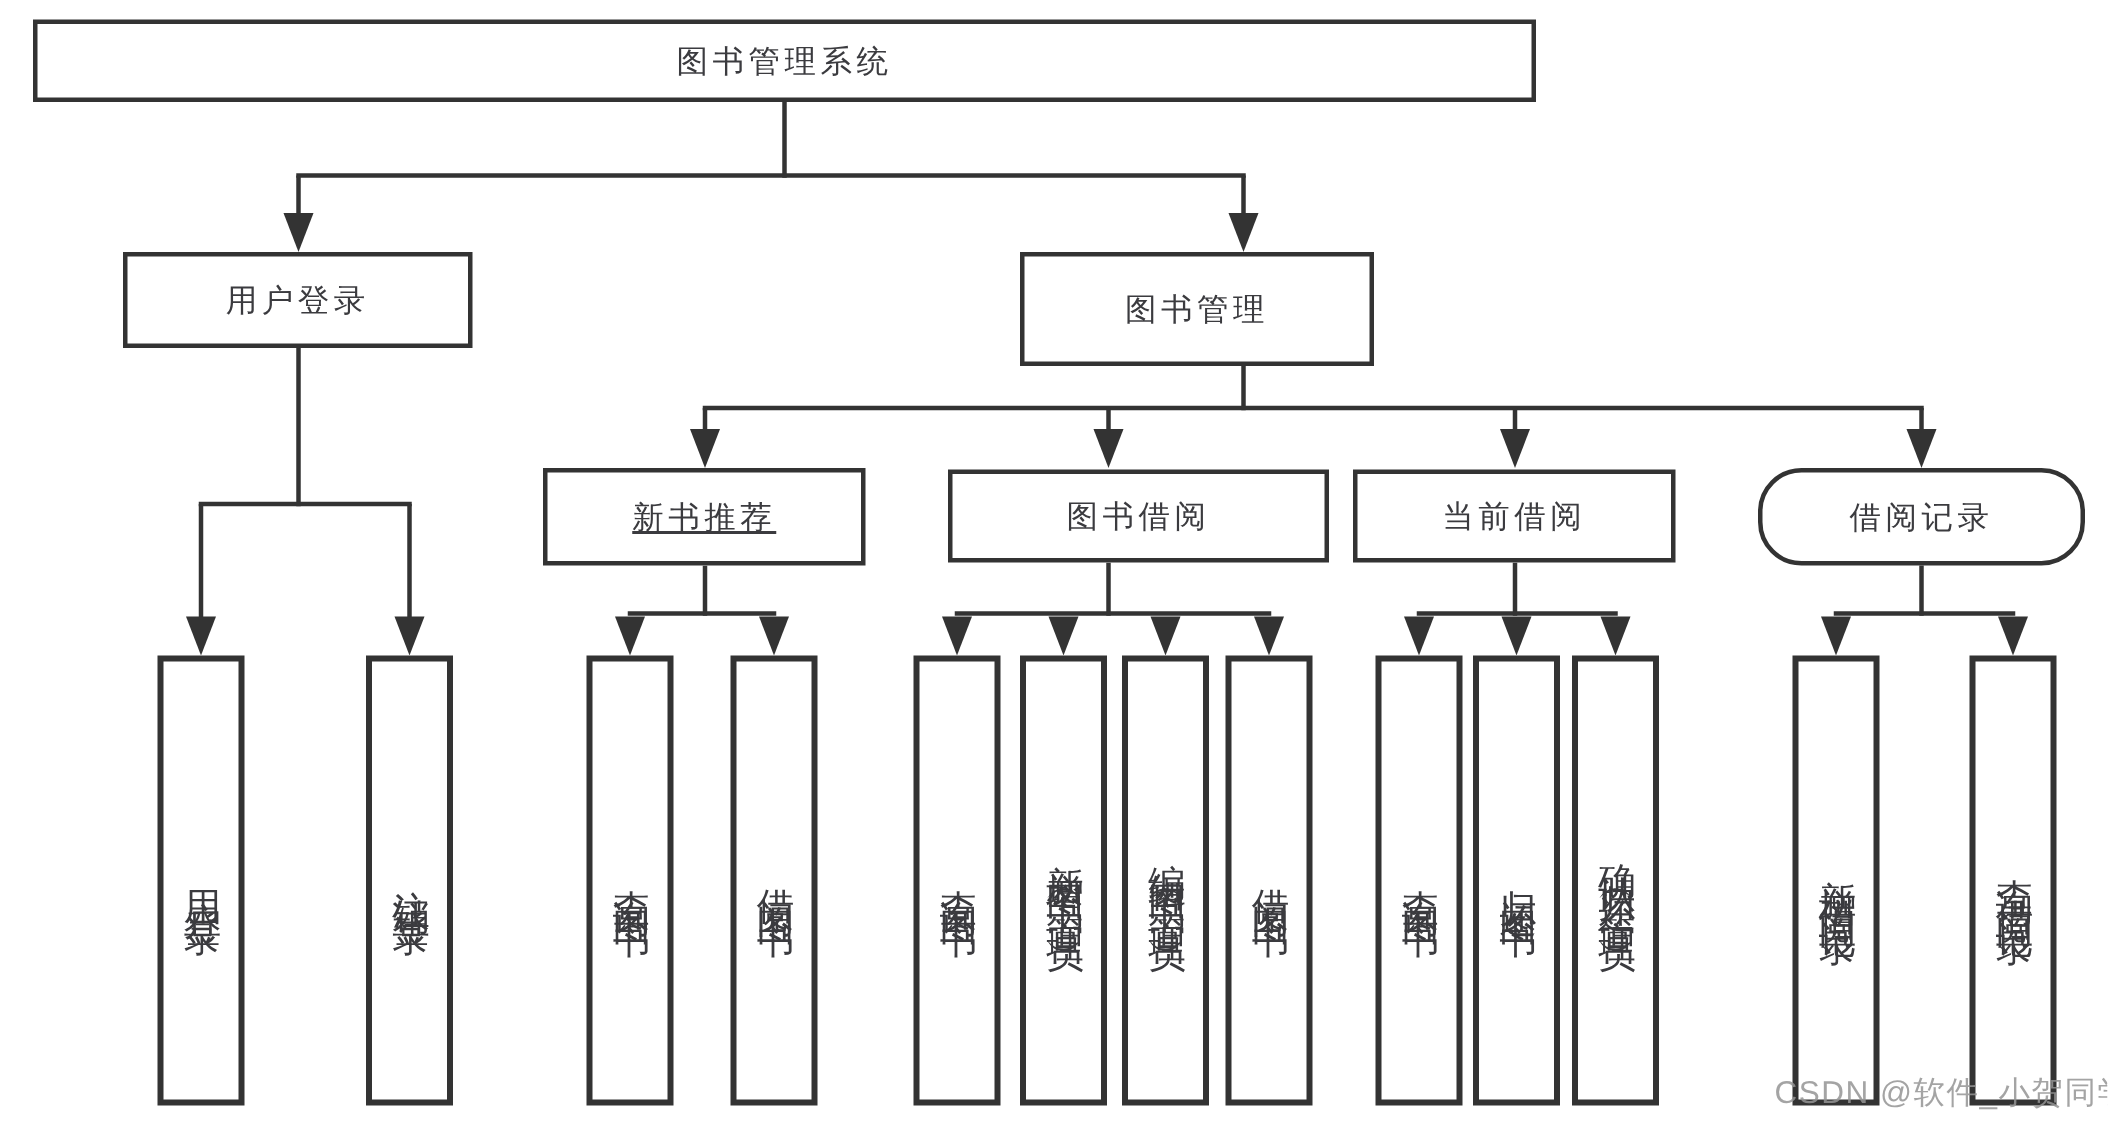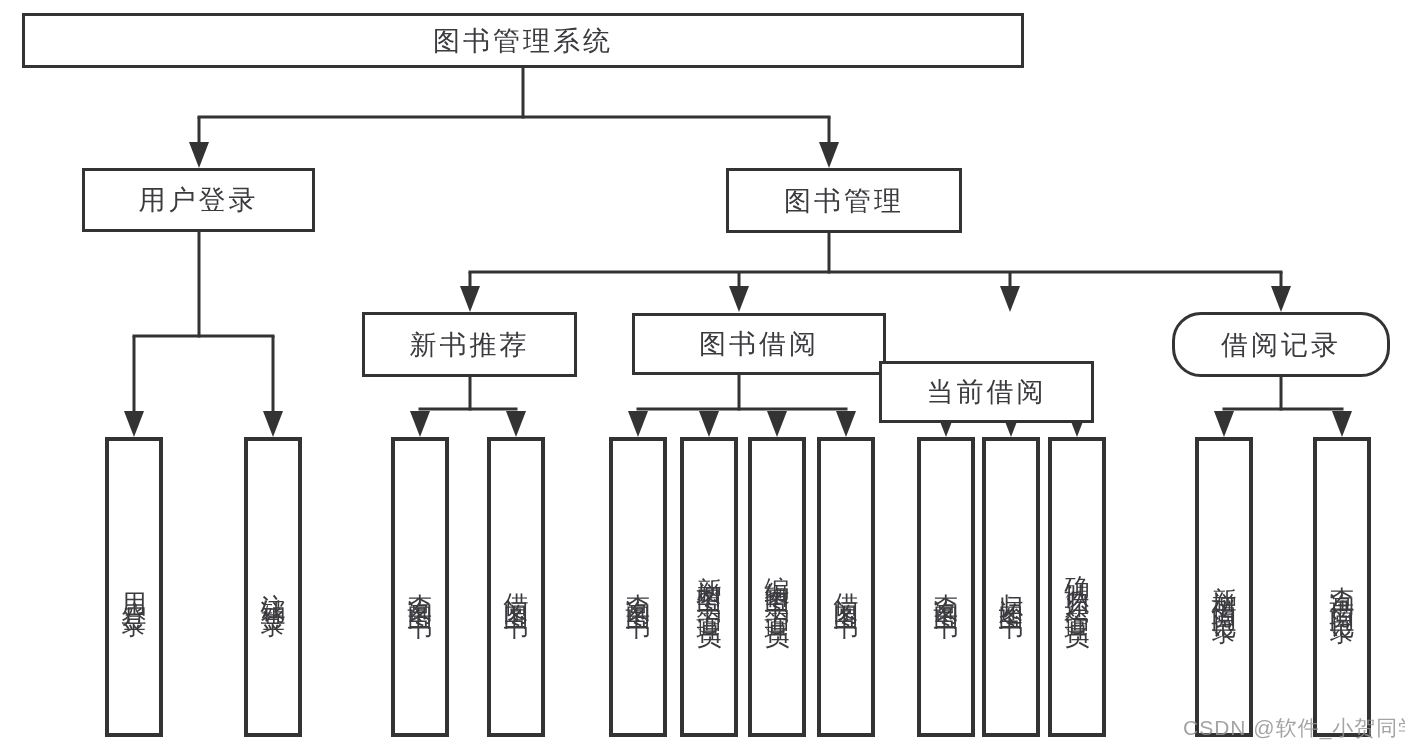--- a/index.html
+++ b/index.html
@@ -21,21 +21,21 @@
     position: absolute;
     box-sizing: border-box;
     background: #ffffff;
     border: 3px solid #333333;
     display: flex;
     align-items: center;
     justify-content: center;
     color: #3b3b3f;
   }
   .hnode .label {
-    font-size: 27px;
+    font-size: 21px;
     letter-spacing: 3px;
     white-space: nowrap;
     color: #3b3b3f;
   }
   .vnode {
     border-width: 4px;
     width: 58px;
     height: 300px;
     top: 437px;
   }
@@ -125,31 +125,31 @@
     </g>
   </svg>
 
   <div class="node hnode" style="left:22px; top:13px; width:1002px; height:55px;">
     <span class="label">图书管理系统</span>
   </div>
 
   <div class="node hnode" style="left:82px; top:168px; width:233px; height:64px;">
     <span class="label">用户登录</span>
   </div>
-  <div class="node hnode" style="left:726px; top:168px; width:236px; height:65px;">
+  <div class="node hnode" style="left:680px; top:168px; width:236px; height:76px;">
     <span class="label">图书管理</span>
   </div>
 
-  <div class="node hnode" style="left:362px; top:312px; width:215px; height:65px;">
+  <div class="node hnode" style="left:362px; top:312px; width:215px; height:65px;text-decoration:underline;">
     <span class="label">新书推荐</span>
   </div>
   <div class="node hnode" style="left:632px; top:313px; width:254px; height:62px;">
     <span class="label">图书借阅</span>
   </div>
-  <div class="node hnode" style="left:879px; top:313px; width:215px; height:62px;margin-top:48px;">
+  <div class="node hnode" style="left:902px; top:313px; width:215px; height:62px;">
     <span class="label">当前借阅</span>
   </div>
   <div class="node hnode" style="left:1172px; top:312px; width:218px; height:65px;border-radius:29px;">
     <span class="label">借阅记录</span>
   </div>
 
   <div class="node vnode" style="left:105px;">
     <span class="label">用户登录</span>
   </div>
   <div class="node vnode" style="left:244px;">

